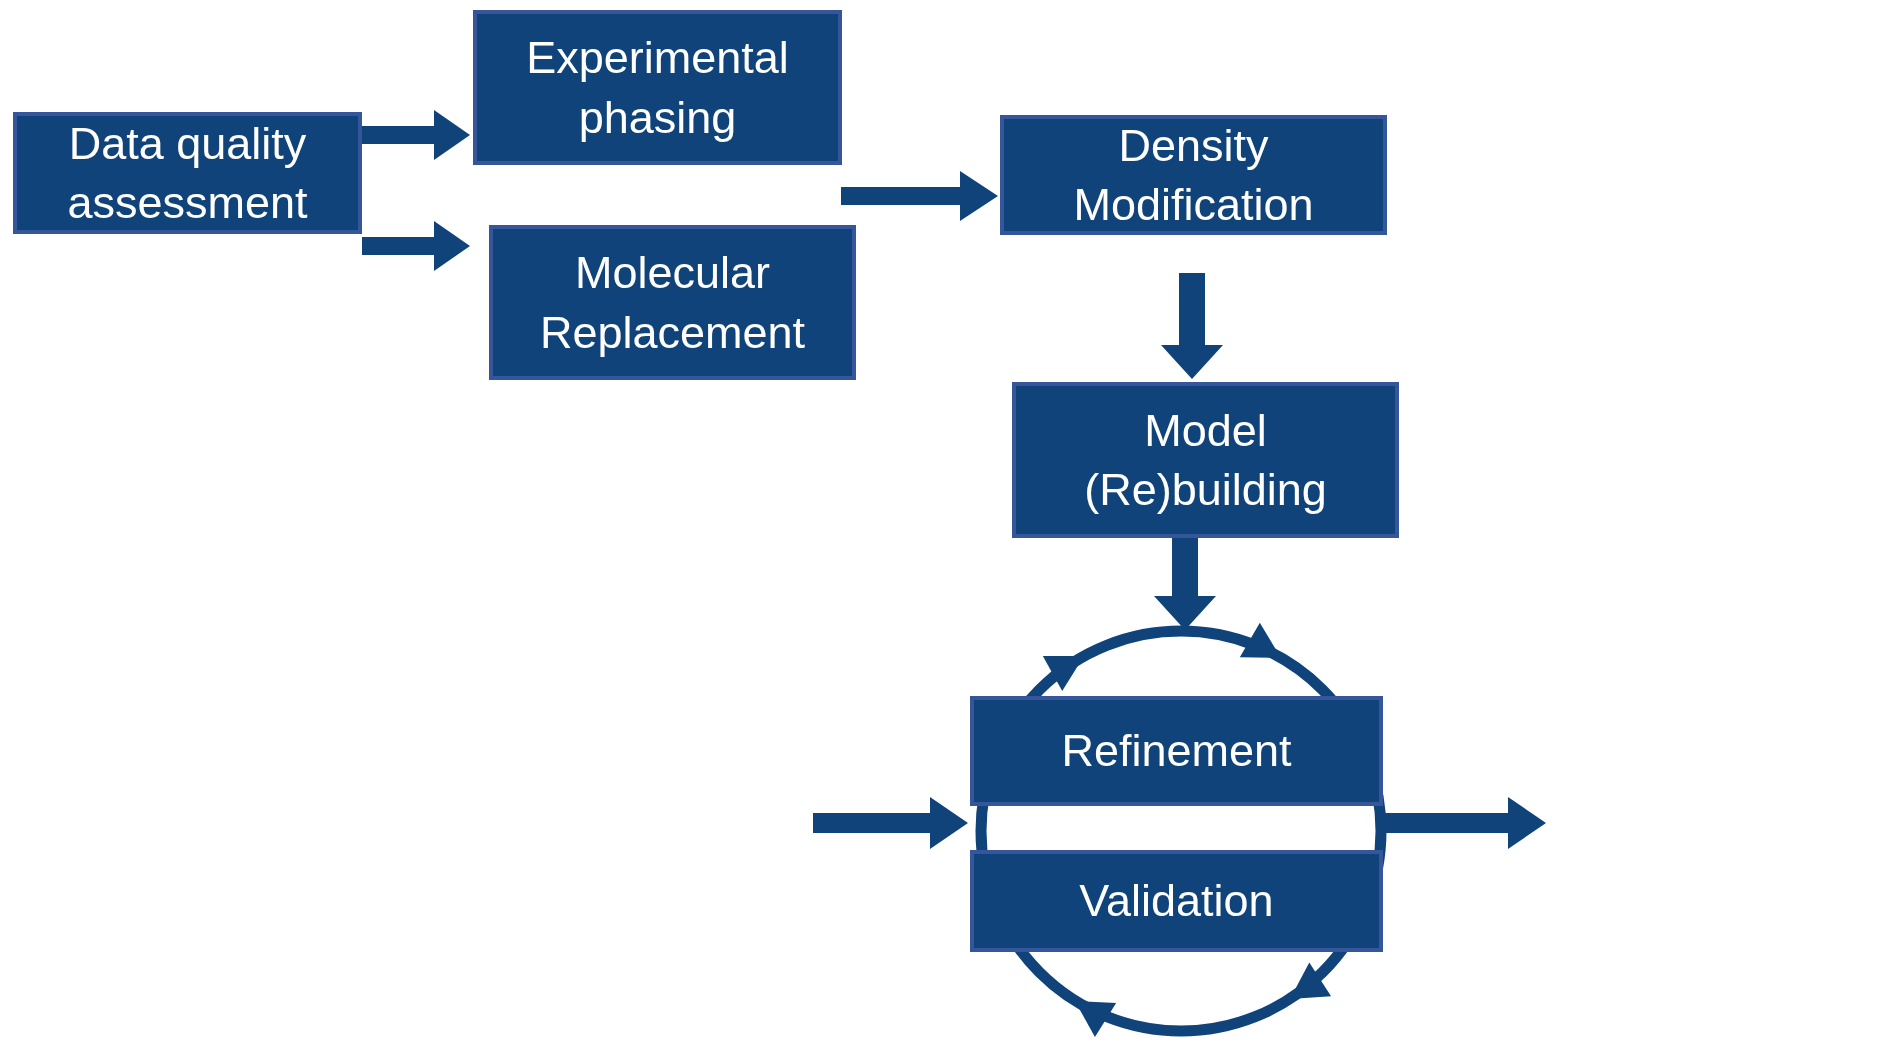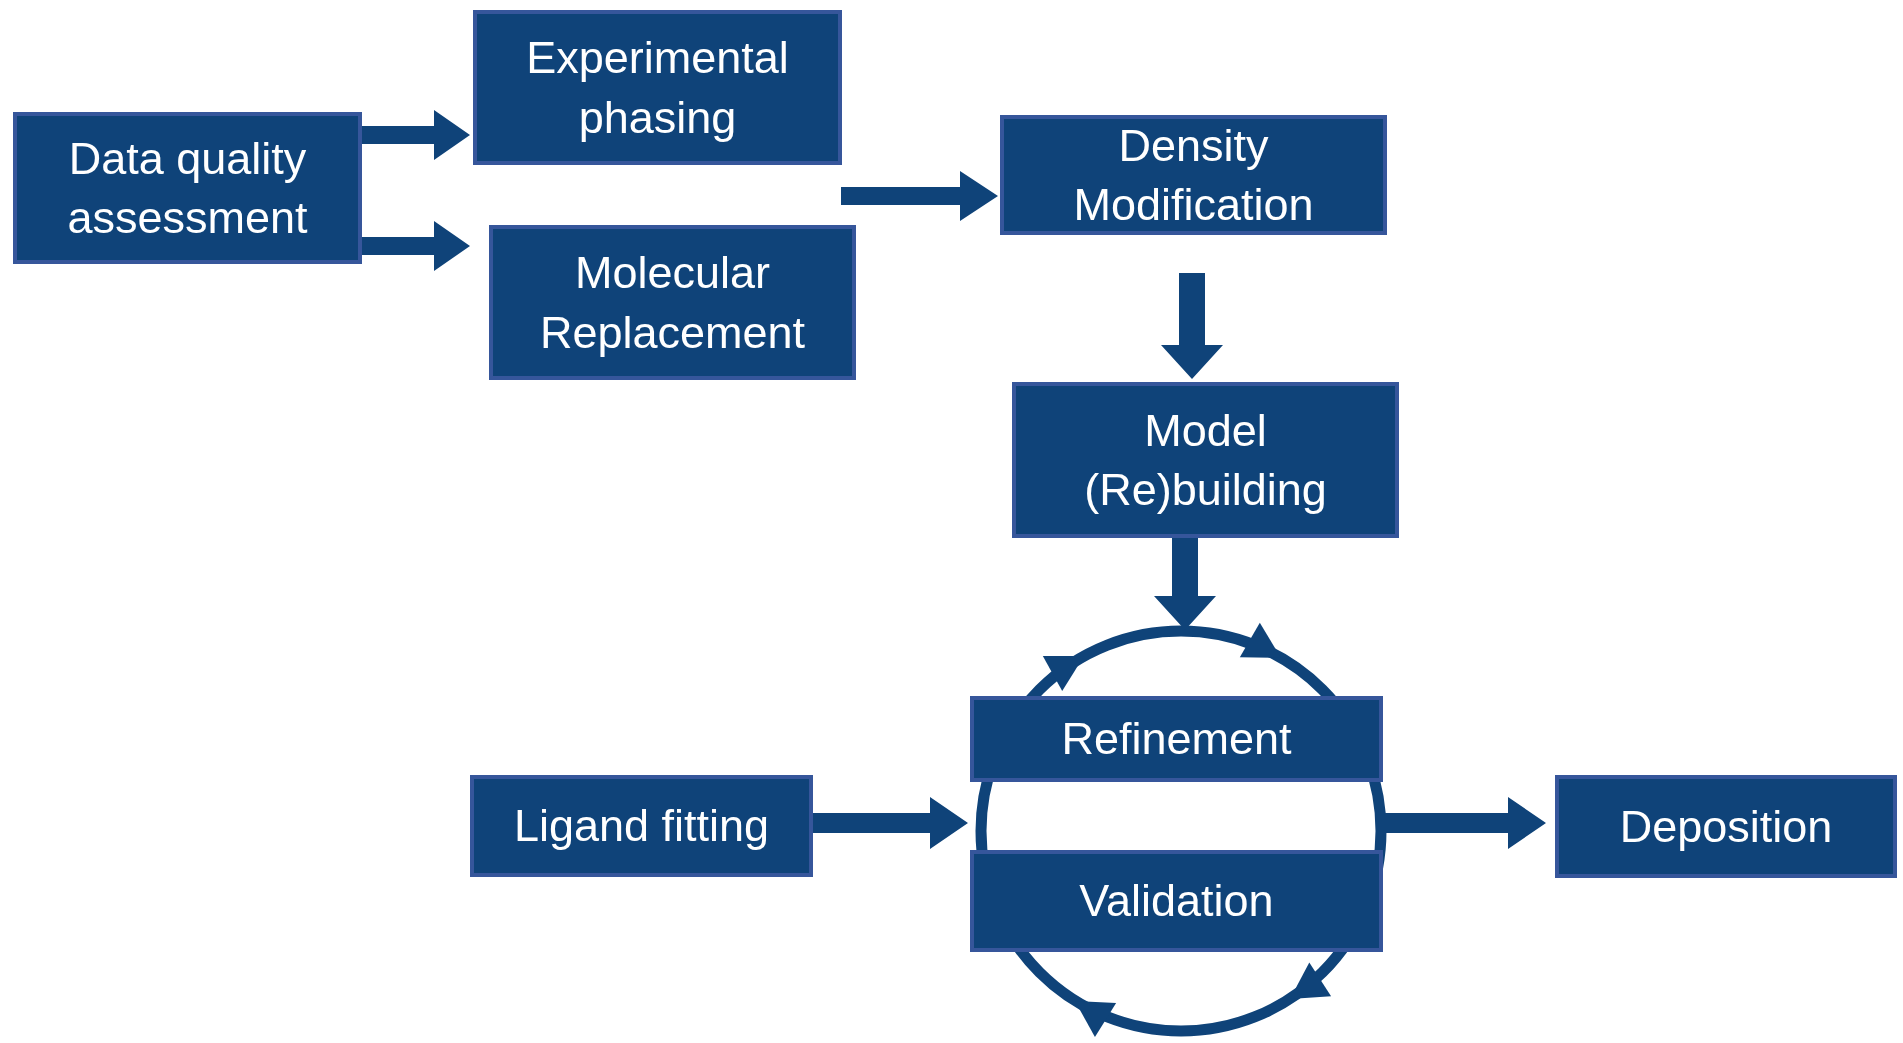--- a/index.html
+++ b/index.html
@@ -35,26 +35,26 @@
     color: var(--text-color, #ffffff);
     display: flex;
     align-items: center;
     justify-content: center;
     text-align: center;
     font-size: 45px;
     line-height: 1.32;
     padding: 16px 6px;
   }
   
-  .n-data-quality        { left: 13px;   top: 112px; width: 349px; height: 152px; }
+  .n-data-quality        { left: 13px;   top: 112px; width: 349px; height: 122px; }
   .n-experimental        { left: 473px;  top: 10px;  width: 369px; height: 155px; }
   .n-molecular           { left: 473px;  top: 225px; width: 367px; height: 155px; margin-left: 16px; }
   .n-density             { left: 1000px; top: 115px; width: 387px; height: 120px; }
   .n-model               { left: 1000px; top: 382px; width: 387px; height: 156px; margin-left: 12px; }
-  .n-refinement          { left: 970px;  top: 696px; width: 413px; height: 86px; }
+  .n-refinement          { left: 970px;  top: 696px; width: 413px; height: 110px; }
   .n-validation          { left: 970px;  top: 850px; width: 413px; height: 102px; }
   .n-ligand              { left: 470px;  top: 775px; width: 343px; height: 102px; }
   .n-deposition          { left: 1555px; top: 775px; width: 342px; height: 103px; }
 </style>
 </head>
 <body>
 
 <div class="canvas">
 
   <svg class="edges" viewBox="0 0 1903 1043" aria-hidden="true">
@@ -102,21 +102,15 @@
   </div>
 
   <div class="node n-refinement">
     <span>Refinement</span>
   </div>
 
   <div class="node n-validation">
     <span>Validation</span>
   </div>
 
-  <div class="node n-ligand">
-    <span>Ligand fitting</span>
-  </div>
 
-  <div class="node n-deposition">
-    <span>Deposition</span>
-  </div>
 
 </div>
 
 </body></html>

